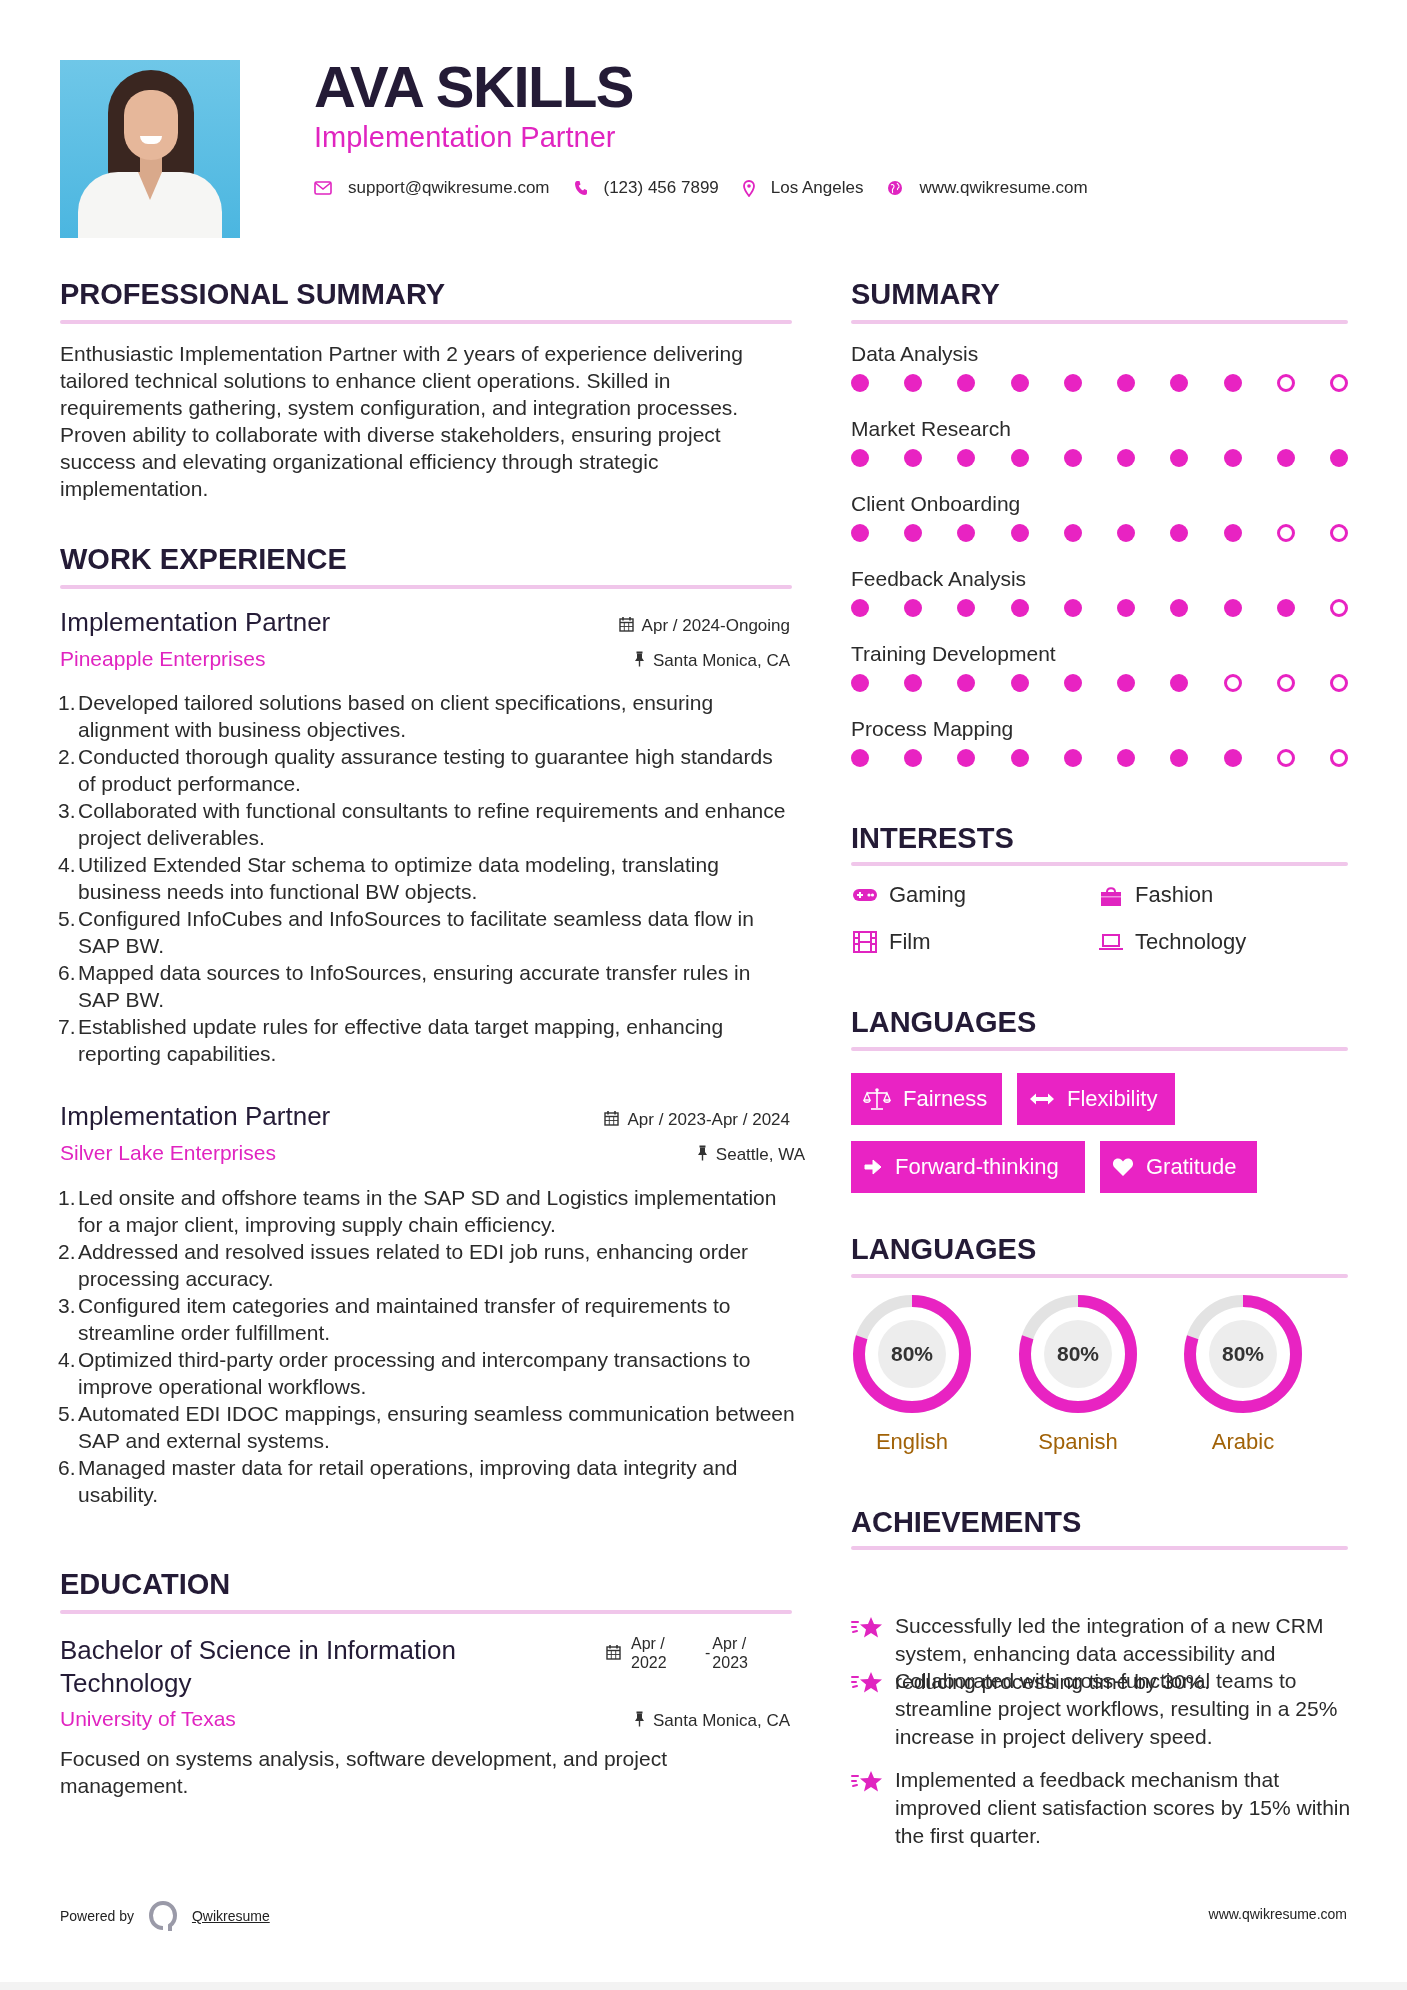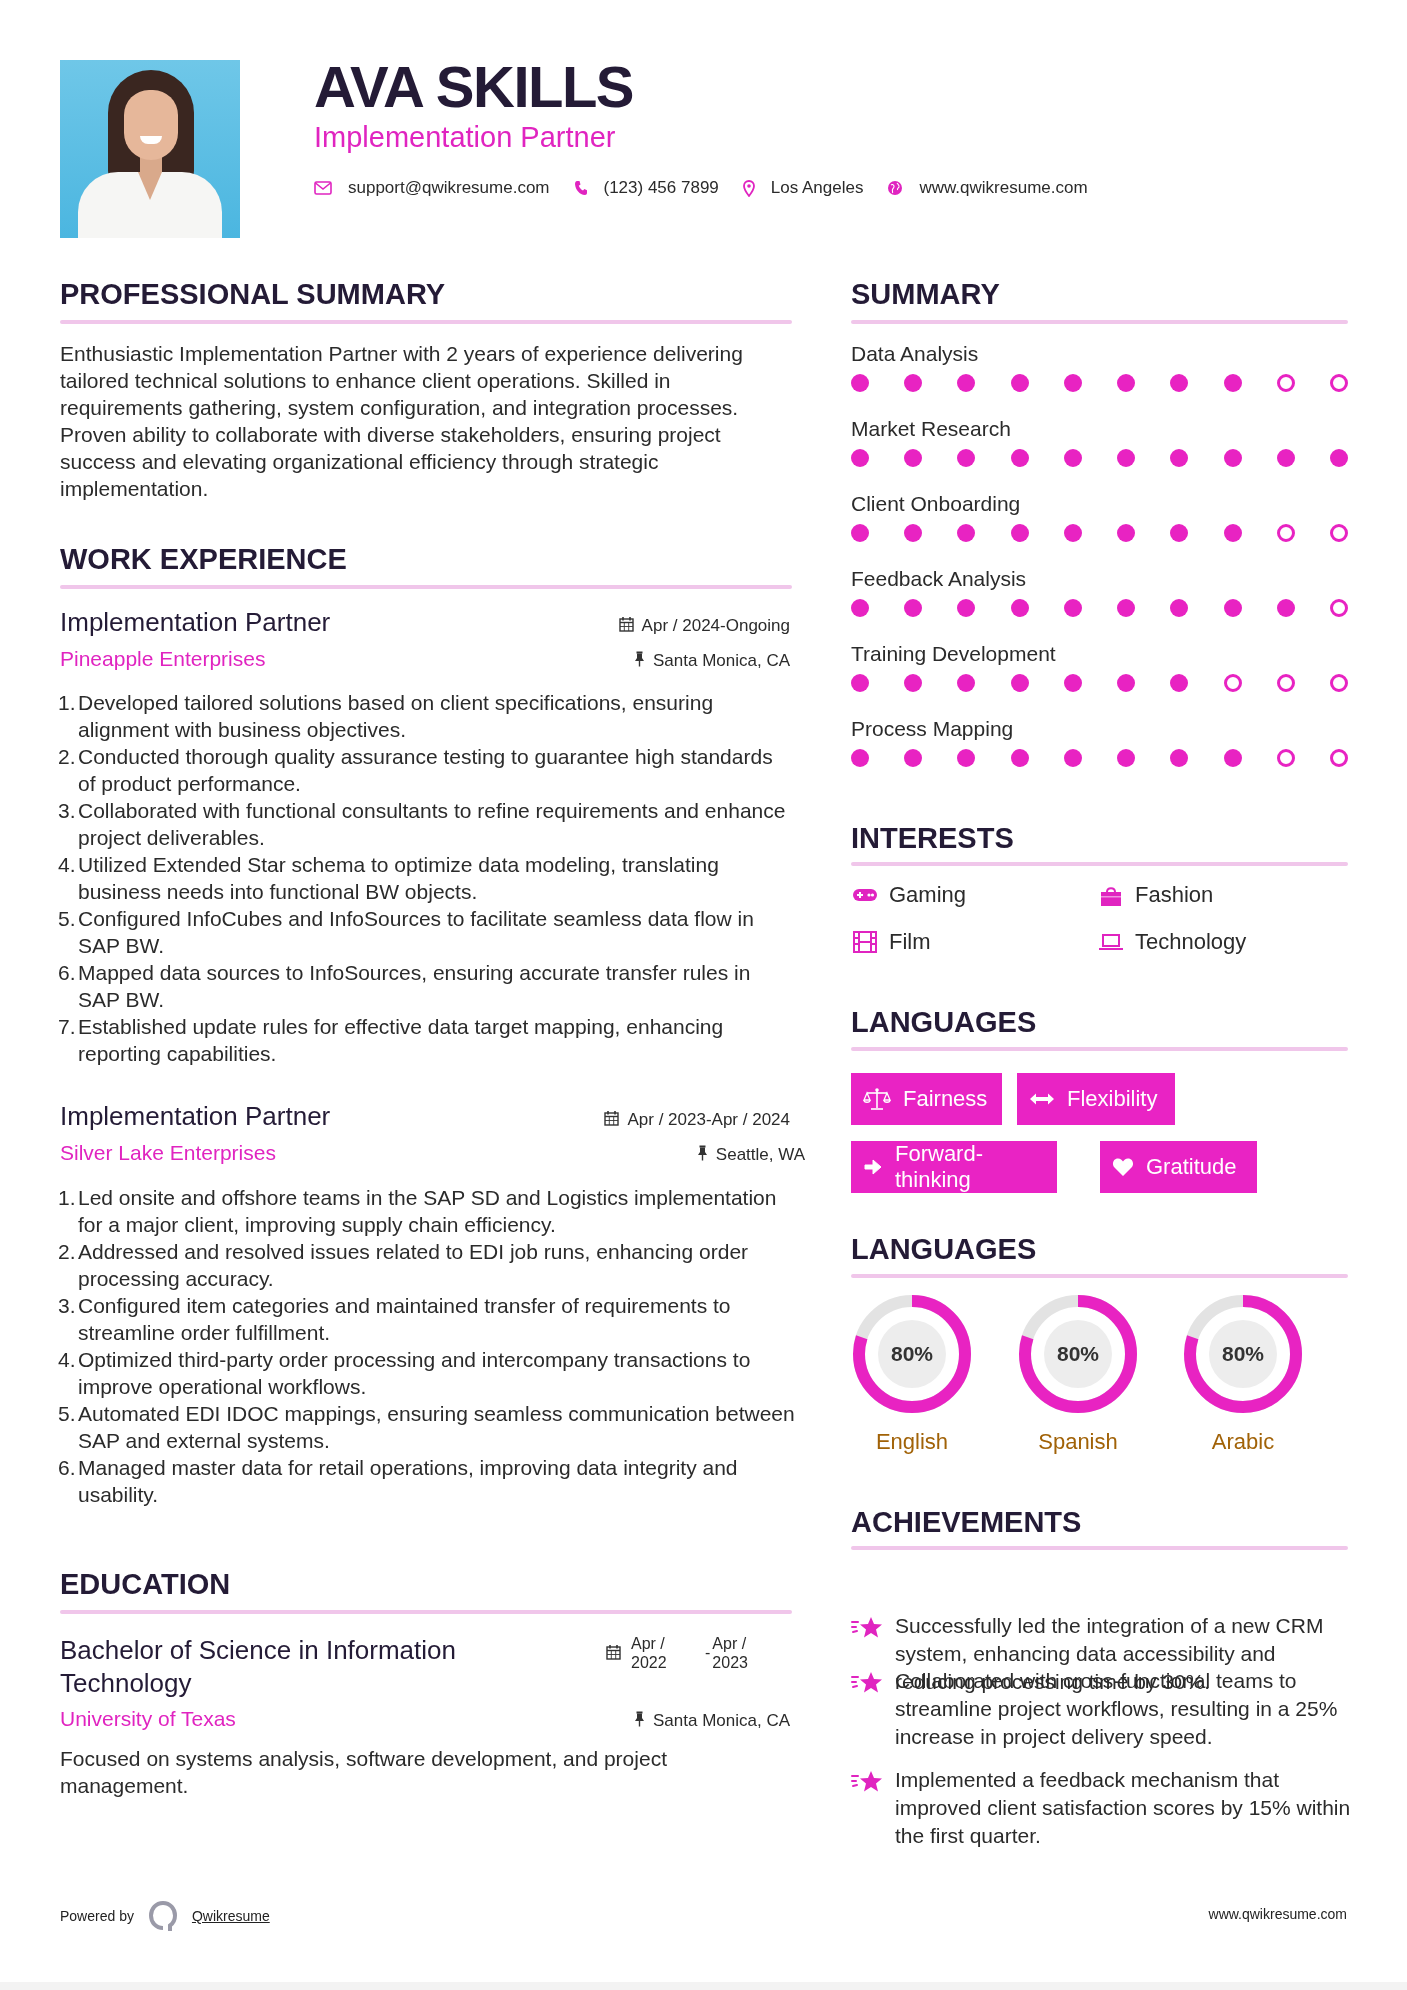--- a/index.html
+++ b/index.html
@@ -387,21 +387,21 @@
     <span>Fairness</span>
   </div>
   <div class="chip" style="left:1017px; top:1073px; width:158px;">
     <span class="chi">
       <svg width="26" height="14" viewBox="0 0 26 14">
           <path d="M1 7 L7 1.5 L7 5 L19 5 L19 1.5 L25 7 L19 12.5 L19 9 L7 9 L7 12.5 Z" fill="#fff"></path>
         </svg>
     </span>
     <span>Flexibility</span>
   </div>
-  <div class="chip" style="left:851px; top:1141px; width:206px;">
+  <div class="chip" style="left:851px; top:1141px; width:234px;">
     <span class="chi">
       <svg width="20" height="20" viewBox="0 0 20 20">
           <path d="M2 8 L10 8 L10 3 L18 10 L10 17 L10 12 L2 12 Z" fill="#fff" stroke="#fff" stroke-width="1" stroke-linejoin="round"></path>
         </svg>
     </span>
     <span>Forward-thinking</span>
   </div>
   <div class="chip" style="left:1100px; top:1141px; width:157px;">
     <span class="chi">
       <svg width="22" height="20" viewBox="0 0 22 20">

